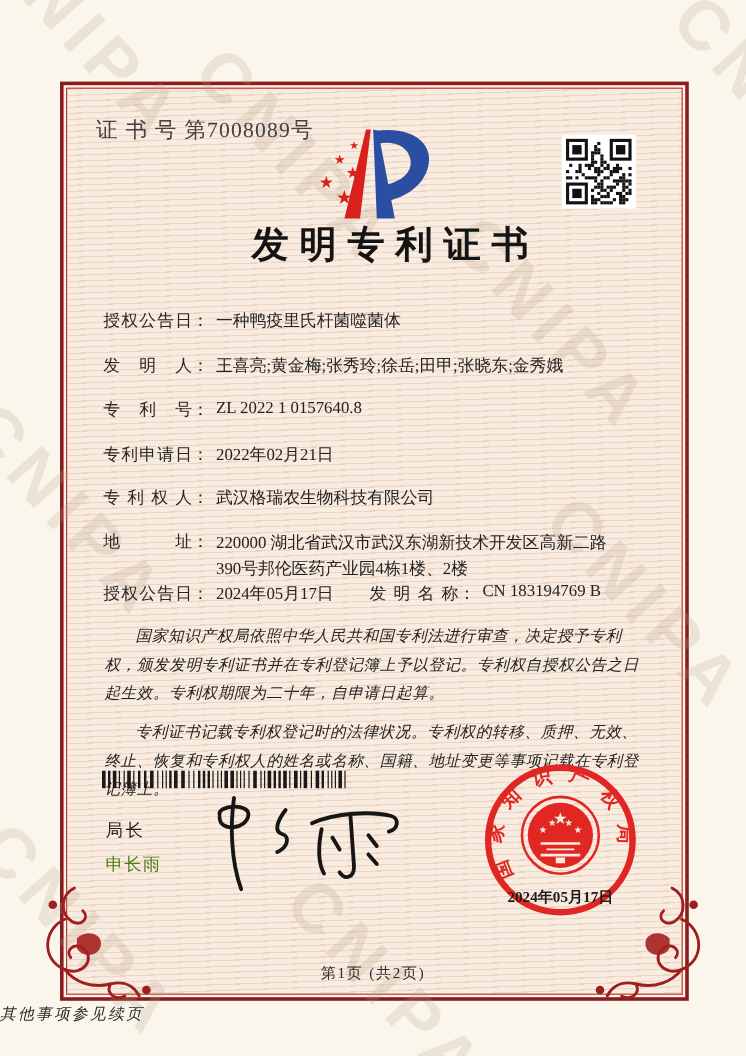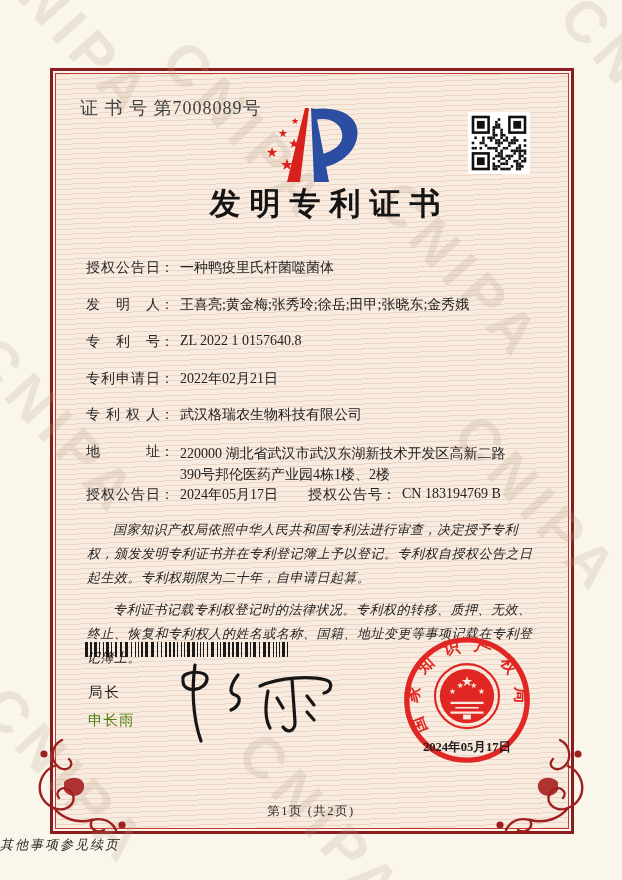--- a/index.html
+++ b/index.html
@@ -238,21 +238,21 @@
     <div class="frow" style="top:370px;">
       <span class="flabel">专利申请日</span><span class="fcolon">：</span><span class="fvalue">2022年02月21日</span>
     </div>
     <div class="frow" style="top:406px;">
       <span class="flabel">专利权人</span><span class="fcolon">：</span><span class="fvalue">武汉格瑞农生物科技有限公司</span>
     </div>
     <div class="frow" style="top:443px;">
       <span class="flabel">地址</span><span class="fcolon">：</span><span class="fvalue addr">220000 湖北省武汉市武汉东湖新技术开发区高新二路390号邦伦医药产业园4栋1楼、2楼</span>
     </div>
     <div class="frow" style="top:486px;">
-      <span class="flabel">授权公告日</span><span class="fcolon">：</span><span class="fvalue w1">2024年05月17日</span><span class="flabel">授权公告号</span><span class="fcolon">：</span><span class="fvalue">CN 183194769 B</span>
+      <span class="flabel">授权公告日</span><span class="fcolon">：</span><span class="fvalue w1">2024年05月17日</span><span class="flabel">发明名称</span><span class="fcolon">：</span><span class="fvalue">CN 183194769 B</span>
     </div>
 
     <div class="body-text">
       <p>国家知识产权局依照中华人民共和国专利法进行审查，决定授予专利权，颁发发明专利证书并在专利登记簿上予以登记。专利权自授权公告之日起生效。专利权期限为二十年，自申请日起算。</p>
       <p>专利证书记载专利权登记时的法律状况。专利权的转移、质押、无效、终止、恢复和专利权人的姓名或名称、国籍、地址变更等事项记载在专利登记簿上。</p>
     </div>
 
     <svg class="barcode" id="barcode" width="206" height="15" viewBox="0 0 206 15">
         <rect x="0" y="0" width="3" height="15" fill="#1a1a1a"></rect>
         <rect x="5" y="0" width="2" height="15" fill="#1a1a1a"></rect>

